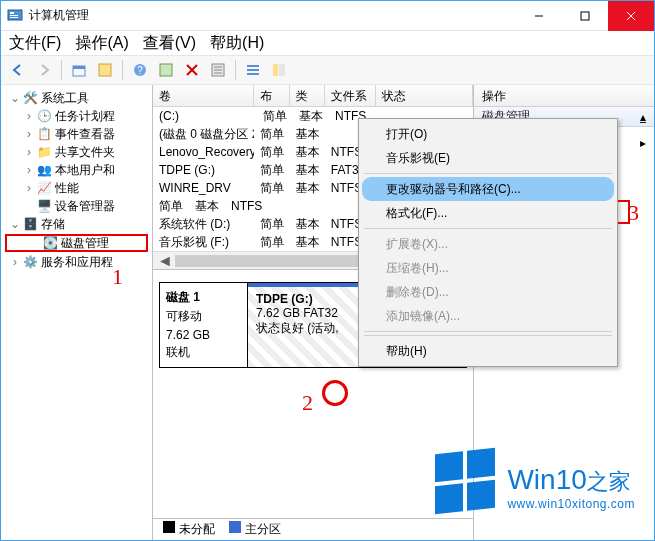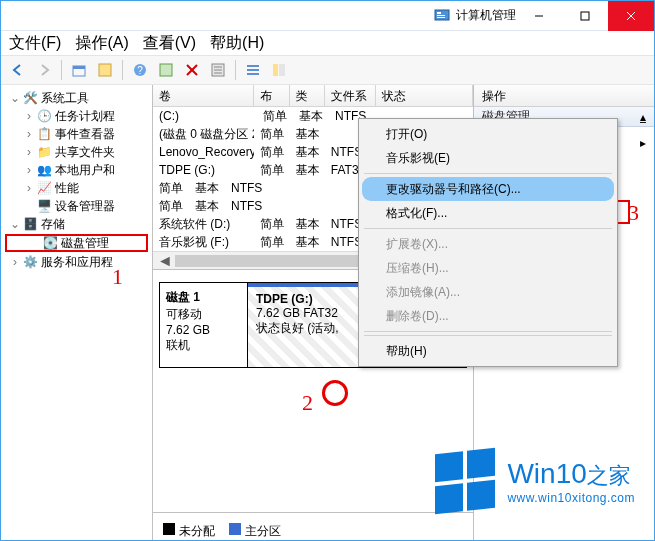--- a/index.html
+++ b/index.html
@@ -1,18 +1,18 @@
 <!DOCTYPE html>
 <html><head>
 <meta charset="utf-8">
 <style>
   * { margin: 0; padding: 0; box-sizing: border-box; font-family: "Microsoft YaHei", "Segoe UI", sans-serif; }
   body { width: 655px; height: 541px; background:#fff; overflow: hidden; position: relative; }
   .window { width: 655px; height: 541px; border: 1px solid #42a1e8; display:flex; flex-direction:column; }
-  .titlebar { height: 30px; background: linear-gradient(#fff,#fff); display:flex; align-items:center; justify-content:flex-end; border-bottom:1px solid #dfe5ee; color:#000; }
+  .titlebar { height: 30px; background: linear-gradient(#fff,#fff); display:flex; align-items:center; justify-content:space-between; border-bottom:1px solid #dfe5ee; color:#000; }
   .titlebar-left { display:flex; align-items:center; gap:6px; padding-left:6px;}
   .title-icon { width:16px; height:16px; }
   .titlebar-text { font-size:12px; }
   .winbtns { display:flex; }
   .winbtn { width:46px; height:30px; display:flex; align-items:center; justify-content:center; color:#000; }
   .winbtn.close { background:#e81123; color:#fff; }
   .menubar { height:24px; display:flex; align-items:center; gap:14px; padding:0 8px; font-size:16px; background:#fff; }
   .toolbar { height:30px; display:flex; align-items:center; gap:4px; padding:0 6px; background:#f7f7f7; border-top:1px solid #e5e5e5; border-bottom:1px solid #e5e5e5;}
   .tbtn { width:22px; height:22px; display:flex; align-items:center; justify-content:center; }
   .sep { width:1px; height:20px; background:#ccc; margin:0 2px;}
@@ -27,37 +27,37 @@
   .lh { border-right:1px solid #d5d5d5; padding:3px 6px; overflow:hidden;}
   .list-body { font-size:12px; }
   .lrow { display:flex; height:18px; align-items:center;}
   .lc { padding:0 6px; overflow:hidden; white-space:nowrap;}
   .c0{width:104px} .c1{width:36px} .c2{width:36px} .c3{width:52px} .c4{width:100px}
   .scroll-strip{ height:18px; background:#f1f1f1; border-top:1px solid #dcdcdc; display:flex; align-items:center; padding:0 4px; gap:2px;}
   .scroll-thumb{height:12px; flex:1; background:#cdcdcd; }
   .scroll-btn{width:16px;height:16px; display:flex;align-items:center;justify-content:center; color:#606060;}
   .disk-panel { flex:1; background:#fff; border-top:1px solid #bfbfbf; padding:6px; overflow:hidden;}
   .disk-row { display:flex; gap:0; border:1px solid #000; height:86px; }
-  .disk-info { width:88px; border-right:1px solid #000; padding:6px; font-size:12px; display:flex; flex-direction:column; justify-content:flex-start;}
+  .disk-info { width:88px; border-right:1px solid #000; padding:6px; font-size:12px; display:flex; flex-direction:column; justify-content:space-between;}
   .disk-vol { flex:1; padding:5px 8px; font-size:12px; position:relative; background-image: repeating-linear-gradient(45deg,#eee 0 6px,#fff 6px 12px); border-top:4px solid #3a6ccf;}
-  .legend { height:28px; border-top:1px solid #c0c0c0; display:flex; align-items:flex-end; gap:14px; font-size:12px; padding:0 10px;}
+  .legend { height:22px; border-top:1px solid #c0c0c0; display:flex; align-items:center; gap:14px; font-size:12px; padding:0 10px;}
   .swatch{width:12px;height:12px;display:inline-block;margin-right:4px;}
   .right-pane { width:180px; display:flex; flex-direction:column;}
   .rp-head { height:22px; background:linear-gradient(#fdfdfd,#efefef); border-bottom:1px solid #d0d0d0; font-size:12px; padding:3px 8px;}
   .rp-sub { height:20px; background:linear-gradient(#f4f7fd,#e6ecf5); border-bottom:1px solid #c8d2e0; font-size:12px; padding:2px 8px; display:flex; align-items:center; justify-content:space-between; text-decoration:underline; color:#1a1a1a;}
   .rp-body { flex:1; background:#fff; font-size:12px; padding:6px 8px;}
   .rp-arrow{color:#000;}
   .context-menu { position:absolute; top:118px; left:358px; width:260px; background:#f2f2f2; border:1px solid #a0a0a0; box-shadow:2px 2px 4px rgba(0,0,0,.25); font-size:12px; padding:3px;}
   .cm-item { height:24px; display:flex; align-items:center; padding:0 24px; }
   .cm-item.on { background:#91c9f7;border-radius:9px; }
   .cm-item.dis { color:#8d8d8d; }
   .cm-sep { height:1px; background:#d0d0d0; margin:3px 2px;}
   .annot { position:absolute; color:#e60000; font-size:22px; font-family:"Times New Roman",serif; }
   .red-circle{position:absolute; border:3px solid #e60000; border-radius:50%; width:26px; height:26px;}
-  .win10logo{position:absolute; right:20px; bottom:30px; color:#0c7ad8; display:flex; align-items:center; gap:12px;}
+  .win10logo{position:absolute; right:20px; bottom:30px; color:#0c7ad8; display:flex; align-items:flex-end; gap:12px;}
   .logo-tiles{width:60px;height:60px; display:grid; grid-template-columns:1fr 1fr; grid-template-rows:1fr 1fr; gap:4px; transform:skewY(-6deg);}
   .logo-tiles div{background:#0c7ad8;}
   .logo-txt{display:flex; flex-direction:column;}
   .logo-big{font-size:28px; font-weight:300;}
   .logo-url{font-size:12px; color:#0c7ad8; letter-spacing:.5px;}
 </style>
 </head>
 <body>
 
 <div class="window">
@@ -251,20 +251,21 @@
             <div class="lc c4"></div>
           </div>
           <div class="lrow">
             <div class="lc c0">TDPE (G:)</div>
             <div class="lc c1">简单</div>
             <div class="lc c2">基本</div>
             <div class="lc c3">FAT32</div>
             <div class="lc c4"></div>
           </div>
           <div class="lrow">
+            <div class="lc c0">WINRE_DRV</div>
             <div class="lc c1">简单</div>
             <div class="lc c2">基本</div>
             <div class="lc c3">NTFS</div>
             <div class="lc c4"></div>
           </div>
           <div class="lrow">
             <div class="lc c1">简单</div>
             <div class="lc c2">基本</div>
             <div class="lc c3">NTFS</div>
             <div class="lc c4"></div>
@@ -330,22 +331,22 @@
 
 <div class="context-menu">
   <div class="cm-item">打开(O)</div>
   <div class="cm-item">音乐影视(E)</div>
   <div class="cm-sep"></div>
   <div class="cm-item on">更改驱动器号和路径(C)...</div>
   <div class="cm-item">格式化(F)...</div>
   <div class="cm-sep"></div>
   <div class="cm-item dis">扩展卷(X)...</div>
   <div class="cm-item dis">压缩卷(H)...</div>
+  <div class="cm-item dis">删除卷(D)...</div>
   <div class="cm-item dis">添加镜像(A)...</div>
-  <div class="cm-item dis">删除卷(D)...</div>
   <div class="cm-sep"></div>
   <div class="cm-sep"></div>
   <div class="cm-item">帮助(H)</div>
 </div>
 
 <span class="annot" style="top:264px; left:112px;">1</span>
 <span class="annot" style="top:390px; left:302px;">2</span>
 <span class="red-circle" style="top:380px; left:322px;"></span>
 <span class="annot" style="top:200px; left:628px;">3</span>
 <div style="position:absolute; top:200px; left:618px; width:12px; height:24px; border:2px solid #e60000; border-left:none;"></div>

